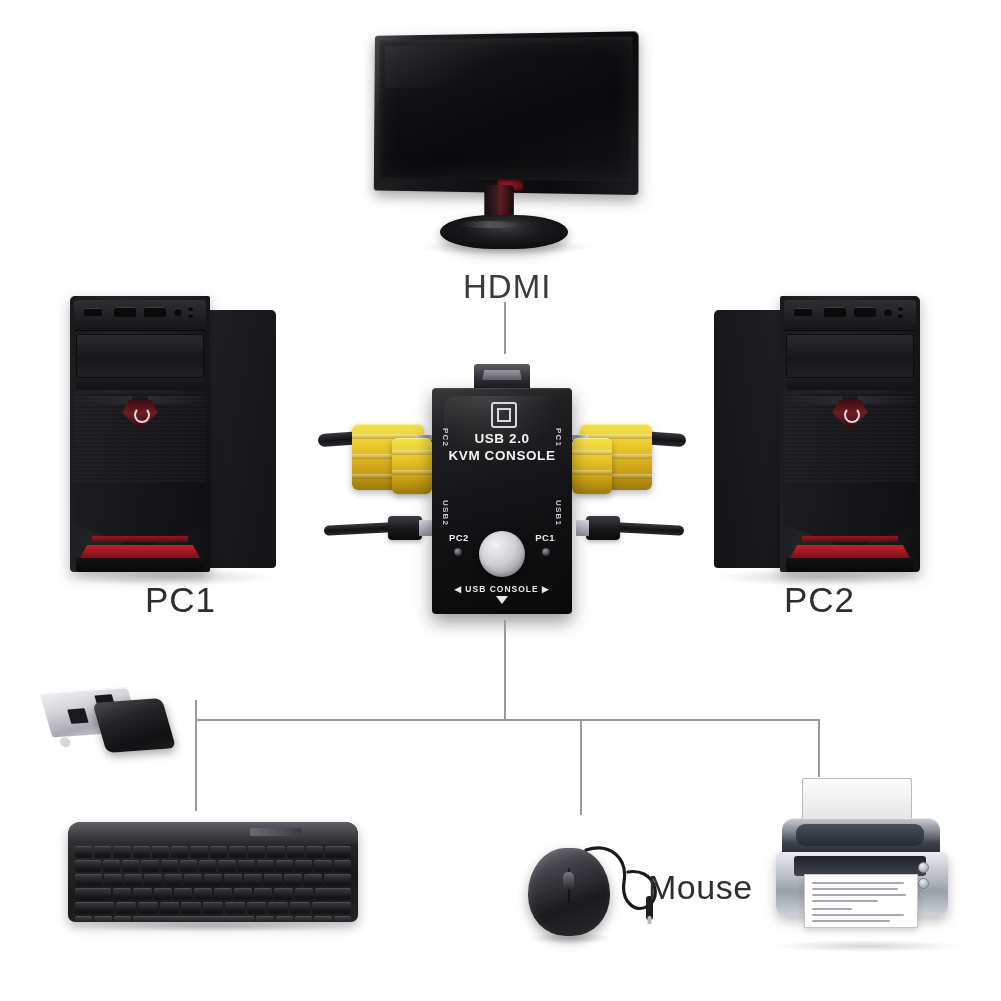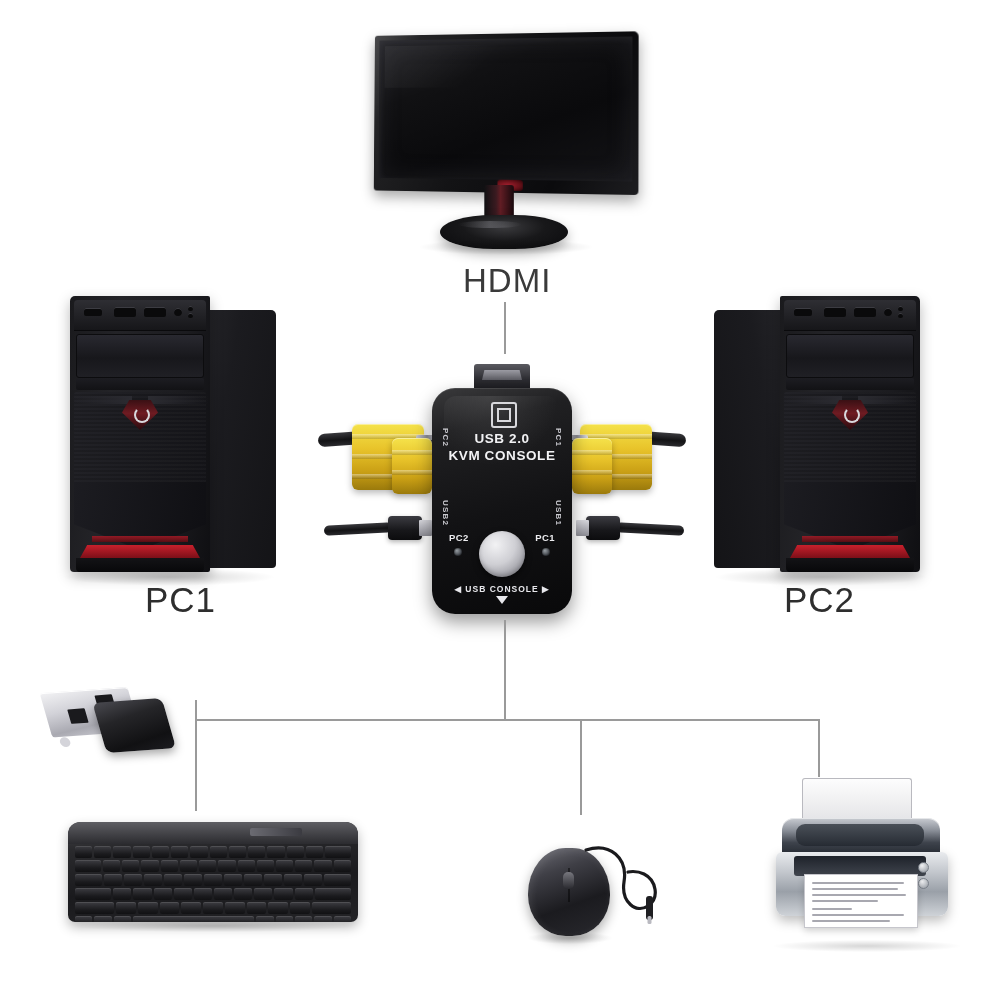--- a/index.html
+++ b/index.html
@@ -157,21 +157,21 @@
   }
   
   .tower.flip .tw-side{right:auto;left:0;background:linear-gradient(260deg,#26262a 0%,#1b1b1f 35%,#141417 100%);border-radius:5px 2px 2px 4px;}
   .tower.flip .tw-front{left:auto;right:8px;border-radius:2px 5px 4px 2px;}
 
   
   .kvm{left:432px;top:388px;width:140px;height:226px;}
   .kvm-body{
     position:absolute;left:0;top:0;width:140px;height:226px;
     background:linear-gradient(165deg,#3a3a3c 0%,#202022 18%,#121214 55%,#09090a 100%);
-    border-radius:23px;
+    border-radius:4px;
     box-shadow:0 8px 18px rgba(0,0,0,.40), inset 0 1px 0 rgba(255,255,255,.10);
     overflow:hidden;
   }
   .kvm-sheen{
     position:absolute;left:12px;top:8px;width:115px;height:70px;
     background:radial-gradient(ellipse at 40% 0%,rgba(255,255,255,.10),rgba(255,255,255,0) 70%);
     border-radius:12px;
   }
   .kvm-usbicon{
     position:absolute;left:50%;top:14px;margin-left:-11px;width:22px;height:22px;
@@ -413,21 +413,21 @@
       </div>
       <div class="mon-chinlogo"></div>
     </div>
     <div class="mon-neck"></div>
     <div class="mon-base">
       <div class="mon-base-hi"></div>
     </div>
     <div class="mon-shadow"></div>
   </div>
 
-  <div class="abs lbl lbl-hdmi" style="left:463px;top:262px;">HDMI</div>
+  <div class="abs lbl lbl-hdmi" style="left:463px;top:268px;">HDMI</div>
   <div class="abs line-v" style="left:504px;top:302px;height:52px;"></div>
 
   <div class="abs tower" style="left:62px;top:296px;">
     <div class="tw-side"></div>
     <div class="tw-front">
       <div class="tw-topstrip"></div>
       <div class="tw-port" style="left:14px;top:12px;width:18px;height:8px;"></div>
       <div class="tw-port" style="left:44px;top:11px;width:22px;height:10px;"></div>
       <div class="tw-port" style="left:74px;top:11px;width:22px;height:10px;"></div>
       <div class="tw-port" style="left:104px;top:12px;width:8px;height:8px;border-radius:50%;"></div>
@@ -654,20 +654,21 @@
       <div class="ms-split"></div>
       <div class="ms-wheel"></div>
     </div>
     <svg class="ms-cord" viewBox="0 0 110 80">
       <path d="M2 6 C 26 -2, 44 14, 40 38 C 37 58, 52 70, 64 62 C 76 54, 72 36, 60 30 C 52 26, 44 28, 44 28" fill="none" stroke="#1a1a1d" stroke-width="3.2" stroke-linecap="round"></path>
       <rect x="62" y="52" width="7" height="24" rx="3" fill="#1f1f22"></rect>
       <rect x="63.5" y="72" width="4" height="8" rx="1.5" fill="#b9b9c0"></rect>
     </svg>
     <div class="ms-shadow"></div>
   </div>
+  <div class="abs lbl lbl-dev" style="left:648px;top:868px;">Mouse</div>
 
   <div class="abs printer">
     <div class="pr-tray-back"></div>
     <div class="pr-top"></div>
     <div class="pr-lid"></div>
     <div class="pr-body"></div>
     <div class="pr-slot"></div>
     <div class="pr-btn" style="left:150px;top:84px;"></div>
     <div class="pr-btn" style="left:150px;top:100px;"></div>
     <div class="pr-paper">

